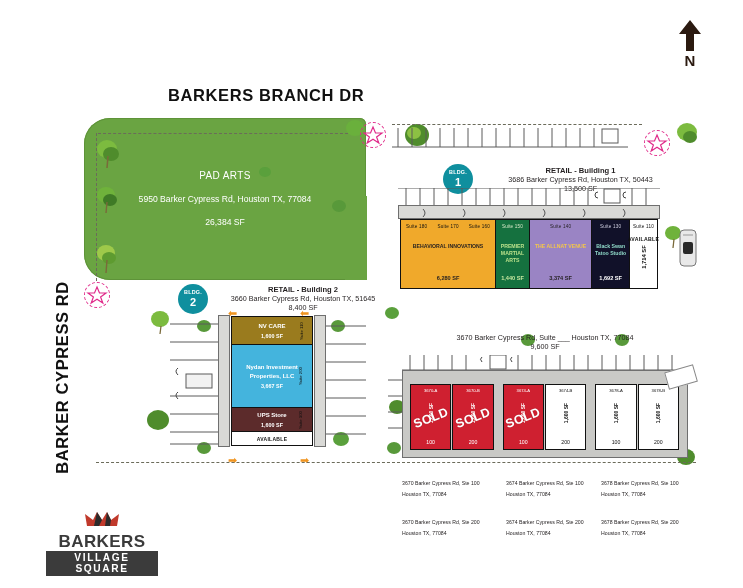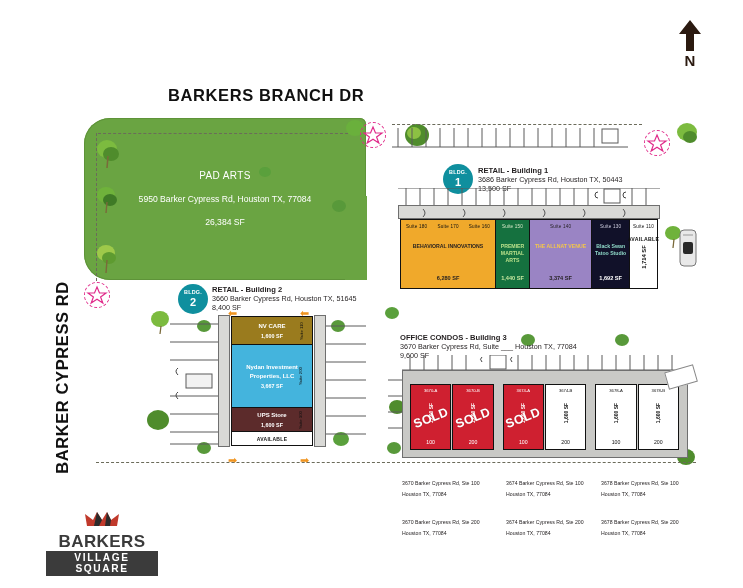--- a/index.html
+++ b/index.html
@@ -39,21 +39,21 @@
   #pad .notch { position:absolute; right:-1px; top:78px; width: 22px; height: 84px; background:#6aa442; }
   #pad-text { position: absolute; left: 84px; top: 170px; width: 282px; text-align: center; color:#fff; }
   #pad-text .t1 { font-size: 10px; letter-spacing:.4px; }
   #pad-text .t2 { font-size: 8.6px; margin-top: 13px; }
   #pad-text .t3 { font-size: 8.6px; margin-top: 13px; }
 
   
   .walk { position:absolute; border-top: 1.5px dashed #6b6b5a; }
 
   
-  .blk { position: absolute; text-align: left; color: #231f20; }
+  .blk { position: absolute; text-align: center; color: #231f20; }
   .blk .l1 { font-size: 7.6px; font-weight: 700; }
   .blk .l2 { font-size: 7.2px; }
   .blk .l3 { font-size: 7.2px; }
 
   
   .badge {
     position: absolute; width: 30px; height: 30px; border-radius: 50%;
     background: #0f8f9e; color: #fff; text-align:center;
     display:flex; flex-direction:column; align-items:center; justify-content:center;
     line-height: 1;
@@ -421,21 +421,21 @@
       <rect x="2" y="2" width="16" height="36" rx="4" fill="#e9e9e9" stroke="#777" stroke-width="1"></rect>
       <rect x="5" y="14" width="10" height="12" rx="2" fill="#2a2a2a"></rect>
       <path d="M5 7 h10" stroke="#999" stroke-width="1"></path>
     </svg>
   </div>
 
   <div class="badge" style="left:178px; top:284px;">
     <div class="bw">BLDG.</div>
     <div class="bn">2</div>
   </div>
-  <div class="blk" style="left:212px; top:285px; width:150px;">
+  <div class="blk" style="left:228px; top:285px; width:150px;">
     <div class="l1">RETAIL  - Building 2</div>
     <div class="l2">3660 Barker Cypress Rd, Houston TX, 51645</div>
     <div class="l3">8,400 SF</div>
   </div>
 
   <div class="lot" style="left:142px; top:318px; width:76px; height:130px;">
     <svg width="76" height="130" viewBox="0 0 76 130">
       <g stroke="#5a5a5a" stroke-width="1">
         <line x1="28" y1="6" x2="76" y2="6"></line>
           <line x1="28" y1="24" x2="76" y2="24"></line>
@@ -492,21 +492,20 @@
     </div>
   </div>
 
   <div class="arrow" style="left:228px; top:308px;">⬅</div>
   <div class="arrow" style="left:300px; top:308px;">⬅</div>
   <div class="arrow" style="left:228px; top:455px;">➡</div>
   <div class="arrow" style="left:300px; top:455px;">➡</div>
   <div class="walk" style="left:96px; top:462px; width:600px; border-top:1.5px dashed #6b6b5a;"></div>
 
   <div class="blk" style="left:400px; top:333px; width:290px;">
-    <div class="l1">OFFICE CONDOS - Building 3</div>
     <div class="l2">3670 Barker Cypress Rd, Suite ___ Houston TX, 77084</div>
     <div class="l3">9,600 SF</div>
   </div>
 
   <div class="lot" style="left:402px; top:355px; width:286px; height:16px;">
     <svg width="286" height="16" viewBox="0 0 286 16">
       <line x1="0" y1="15" x2="286" y2="15" stroke="#5a5a5a" stroke-width="1"></line>
       <g stroke="#5a5a5a" stroke-width="1">
         <line x1="8" y1="0" x2="8" y2="15"></line>
           <line x1="22" y1="0" x2="22" y2="15"></line>

